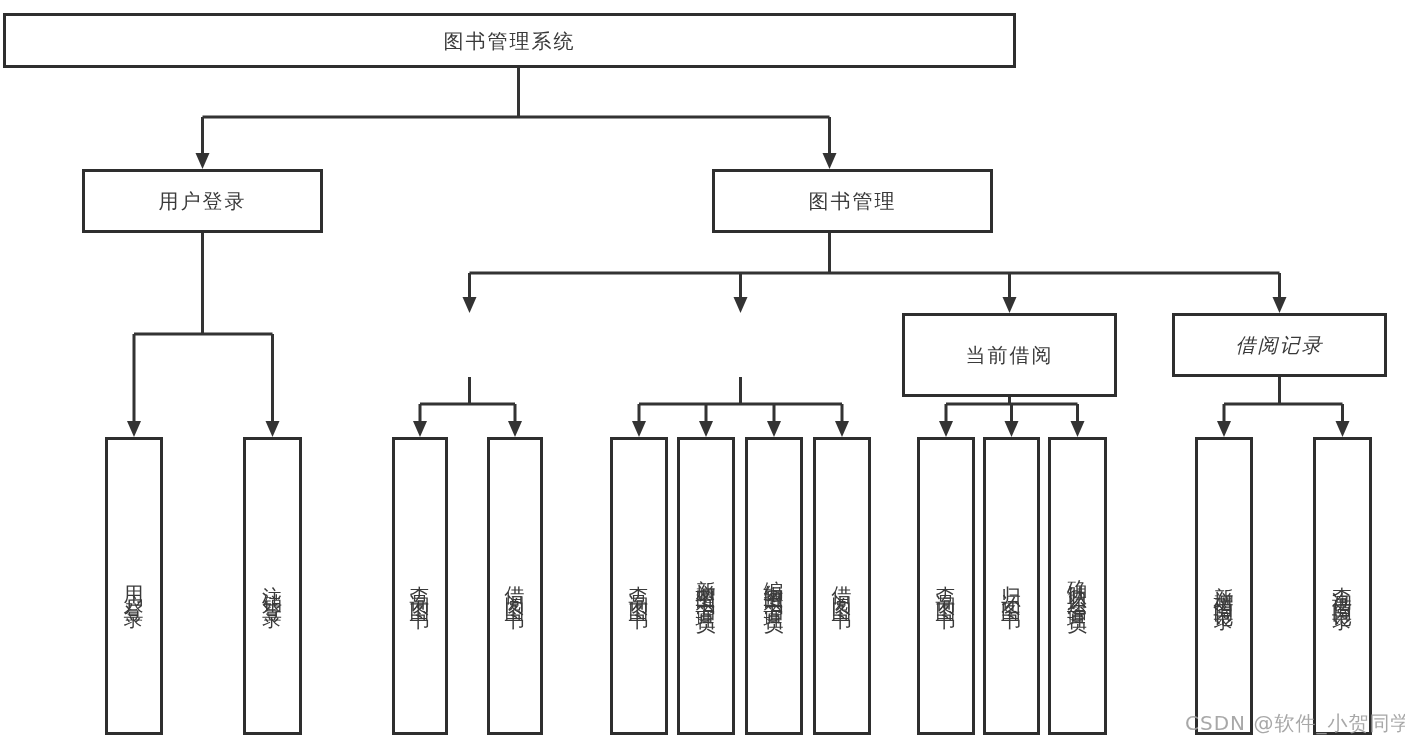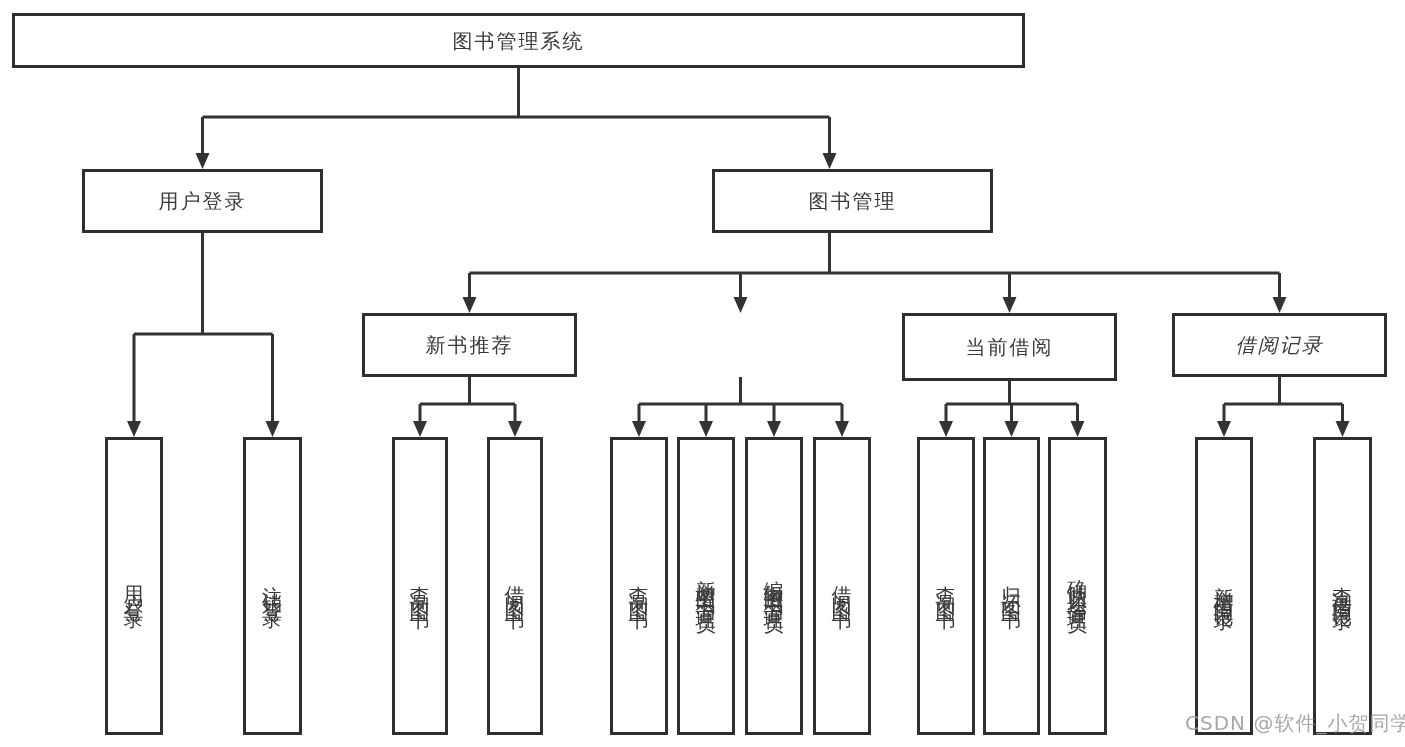--- a/index.html
+++ b/index.html
@@ -84,27 +84,26 @@
       <polygon points="767,421 781,421 774,437"></polygon>
       <polygon points="835,421 849,421 842,437"></polygon>
       <polygon points="939,421 953,421 946,437"></polygon>
       <polygon points="1004.5,421 1018.5,421 1011.5,437"></polygon>
       <polygon points="1070.5,421 1084.5,421 1077.5,437"></polygon>
       <polygon points="1217,421 1231,421 1224,437"></polygon>
       <polygon points="1335.5,421 1349.5,421 1342.5,437"></polygon>
     </g>
   </svg>
 
-  <div class="node" style="left:12px;top:13px;width:1013px;height:55px;">图书管理系统</div>
+  <div class="node" style="left:3px;top:13px;width:1013px;height:55px;">图书管理系统</div>
 
   <div class="node" style="left:82px;top:169px;width:241px;height:64px;">用户登录</div>
   <div class="node" style="left:712px;top:169px;width:281px;height:64px;">图书管理</div>
 
-  <div class="node" style="left:362px;top:313px;width:215px;height:64px;">新书推荐</div>
-  <div class="node" style="left:902px;top:313px;width:215px;height:68px;text-align:right;">当前借阅</div>
+  <div class="node" style="left:902px;top:313px;width:215px;height:84px;text-align:right;">当前借阅</div>
   <div class="node" style="left:1172px;top:313px;width:215px;height:64px;font-style:italic;">借阅记录</div>
 
   <div class="node vert" style="left:105px;top:437px;width:58px;height:298px;">用户登录</div>
   <div class="node vert" style="left:243px;top:437px;width:59px;height:298px;">注销登录</div>
 
   <div class="node vert" style="left:392px;top:437px;width:56px;height:298px;">查询图书</div>
   <div class="node vert" style="left:487px;top:437px;width:56px;height:298px;">借阅图书</div>
 
   <div class="node vert" style="left:610px;top:437px;width:58px;height:298px;">查询图书</div>
   <div class="node vert tight" style="left:677px;top:437px;width:58px;height:298px;">新增图书（管理员）</div>

